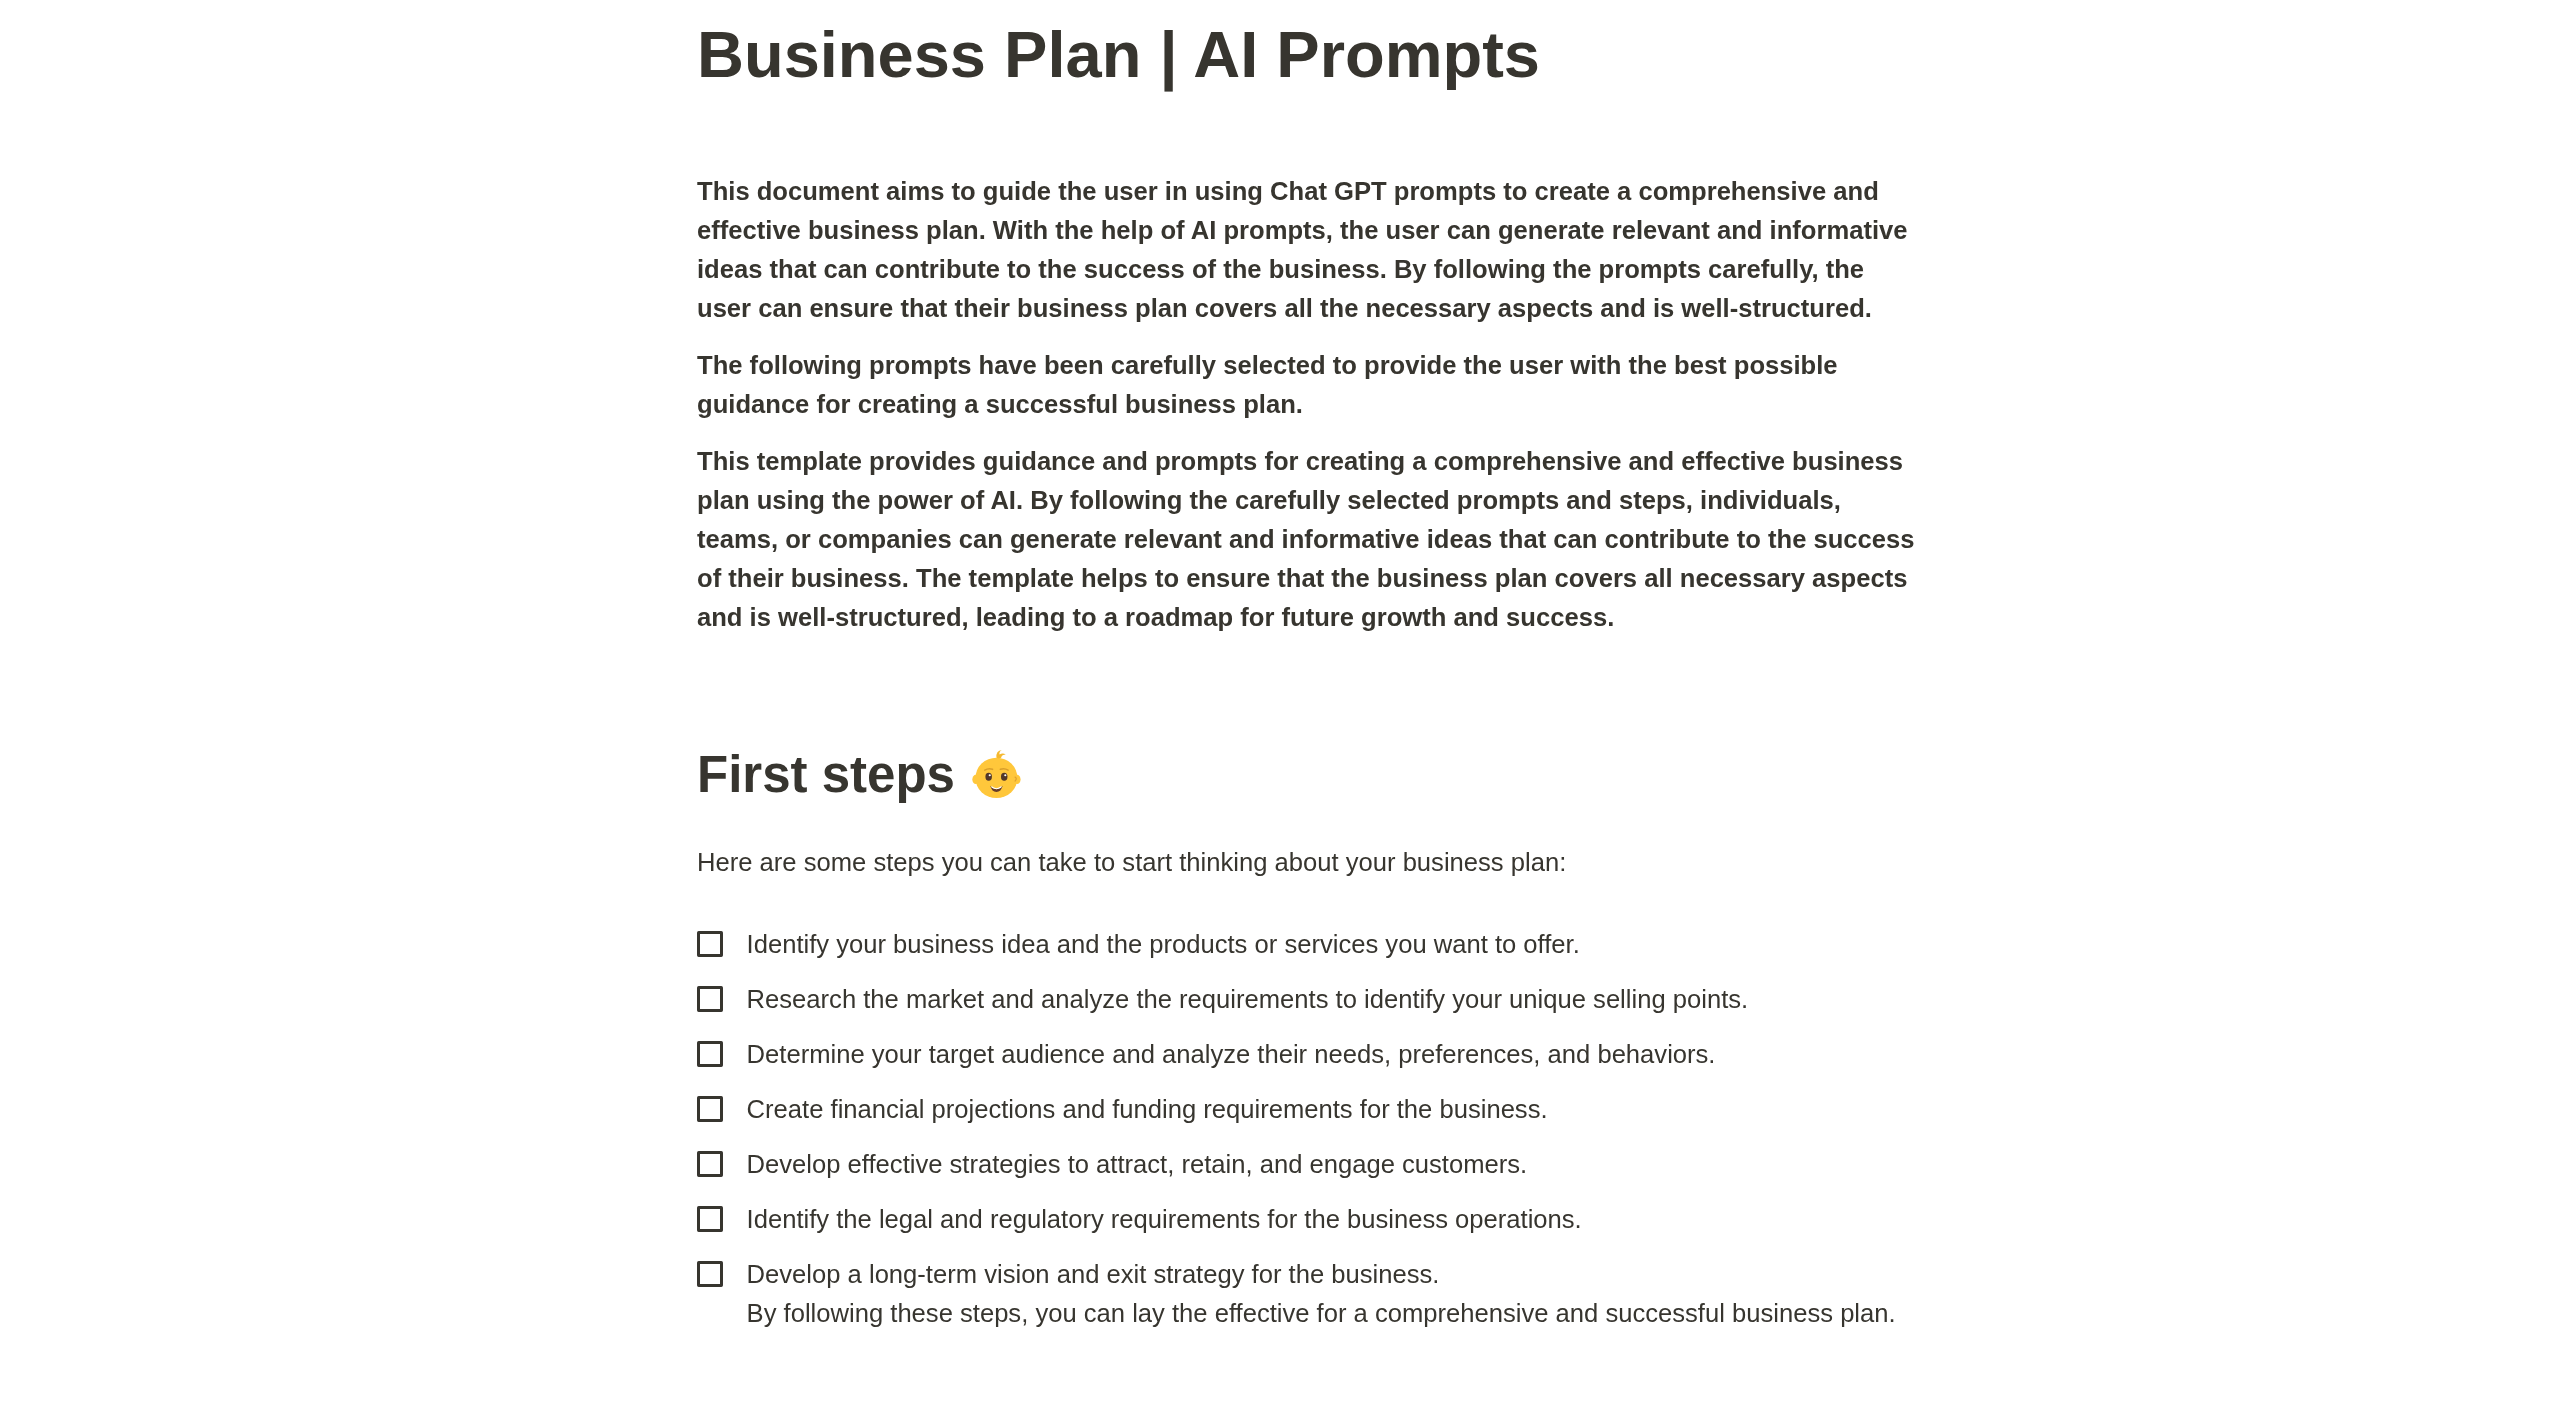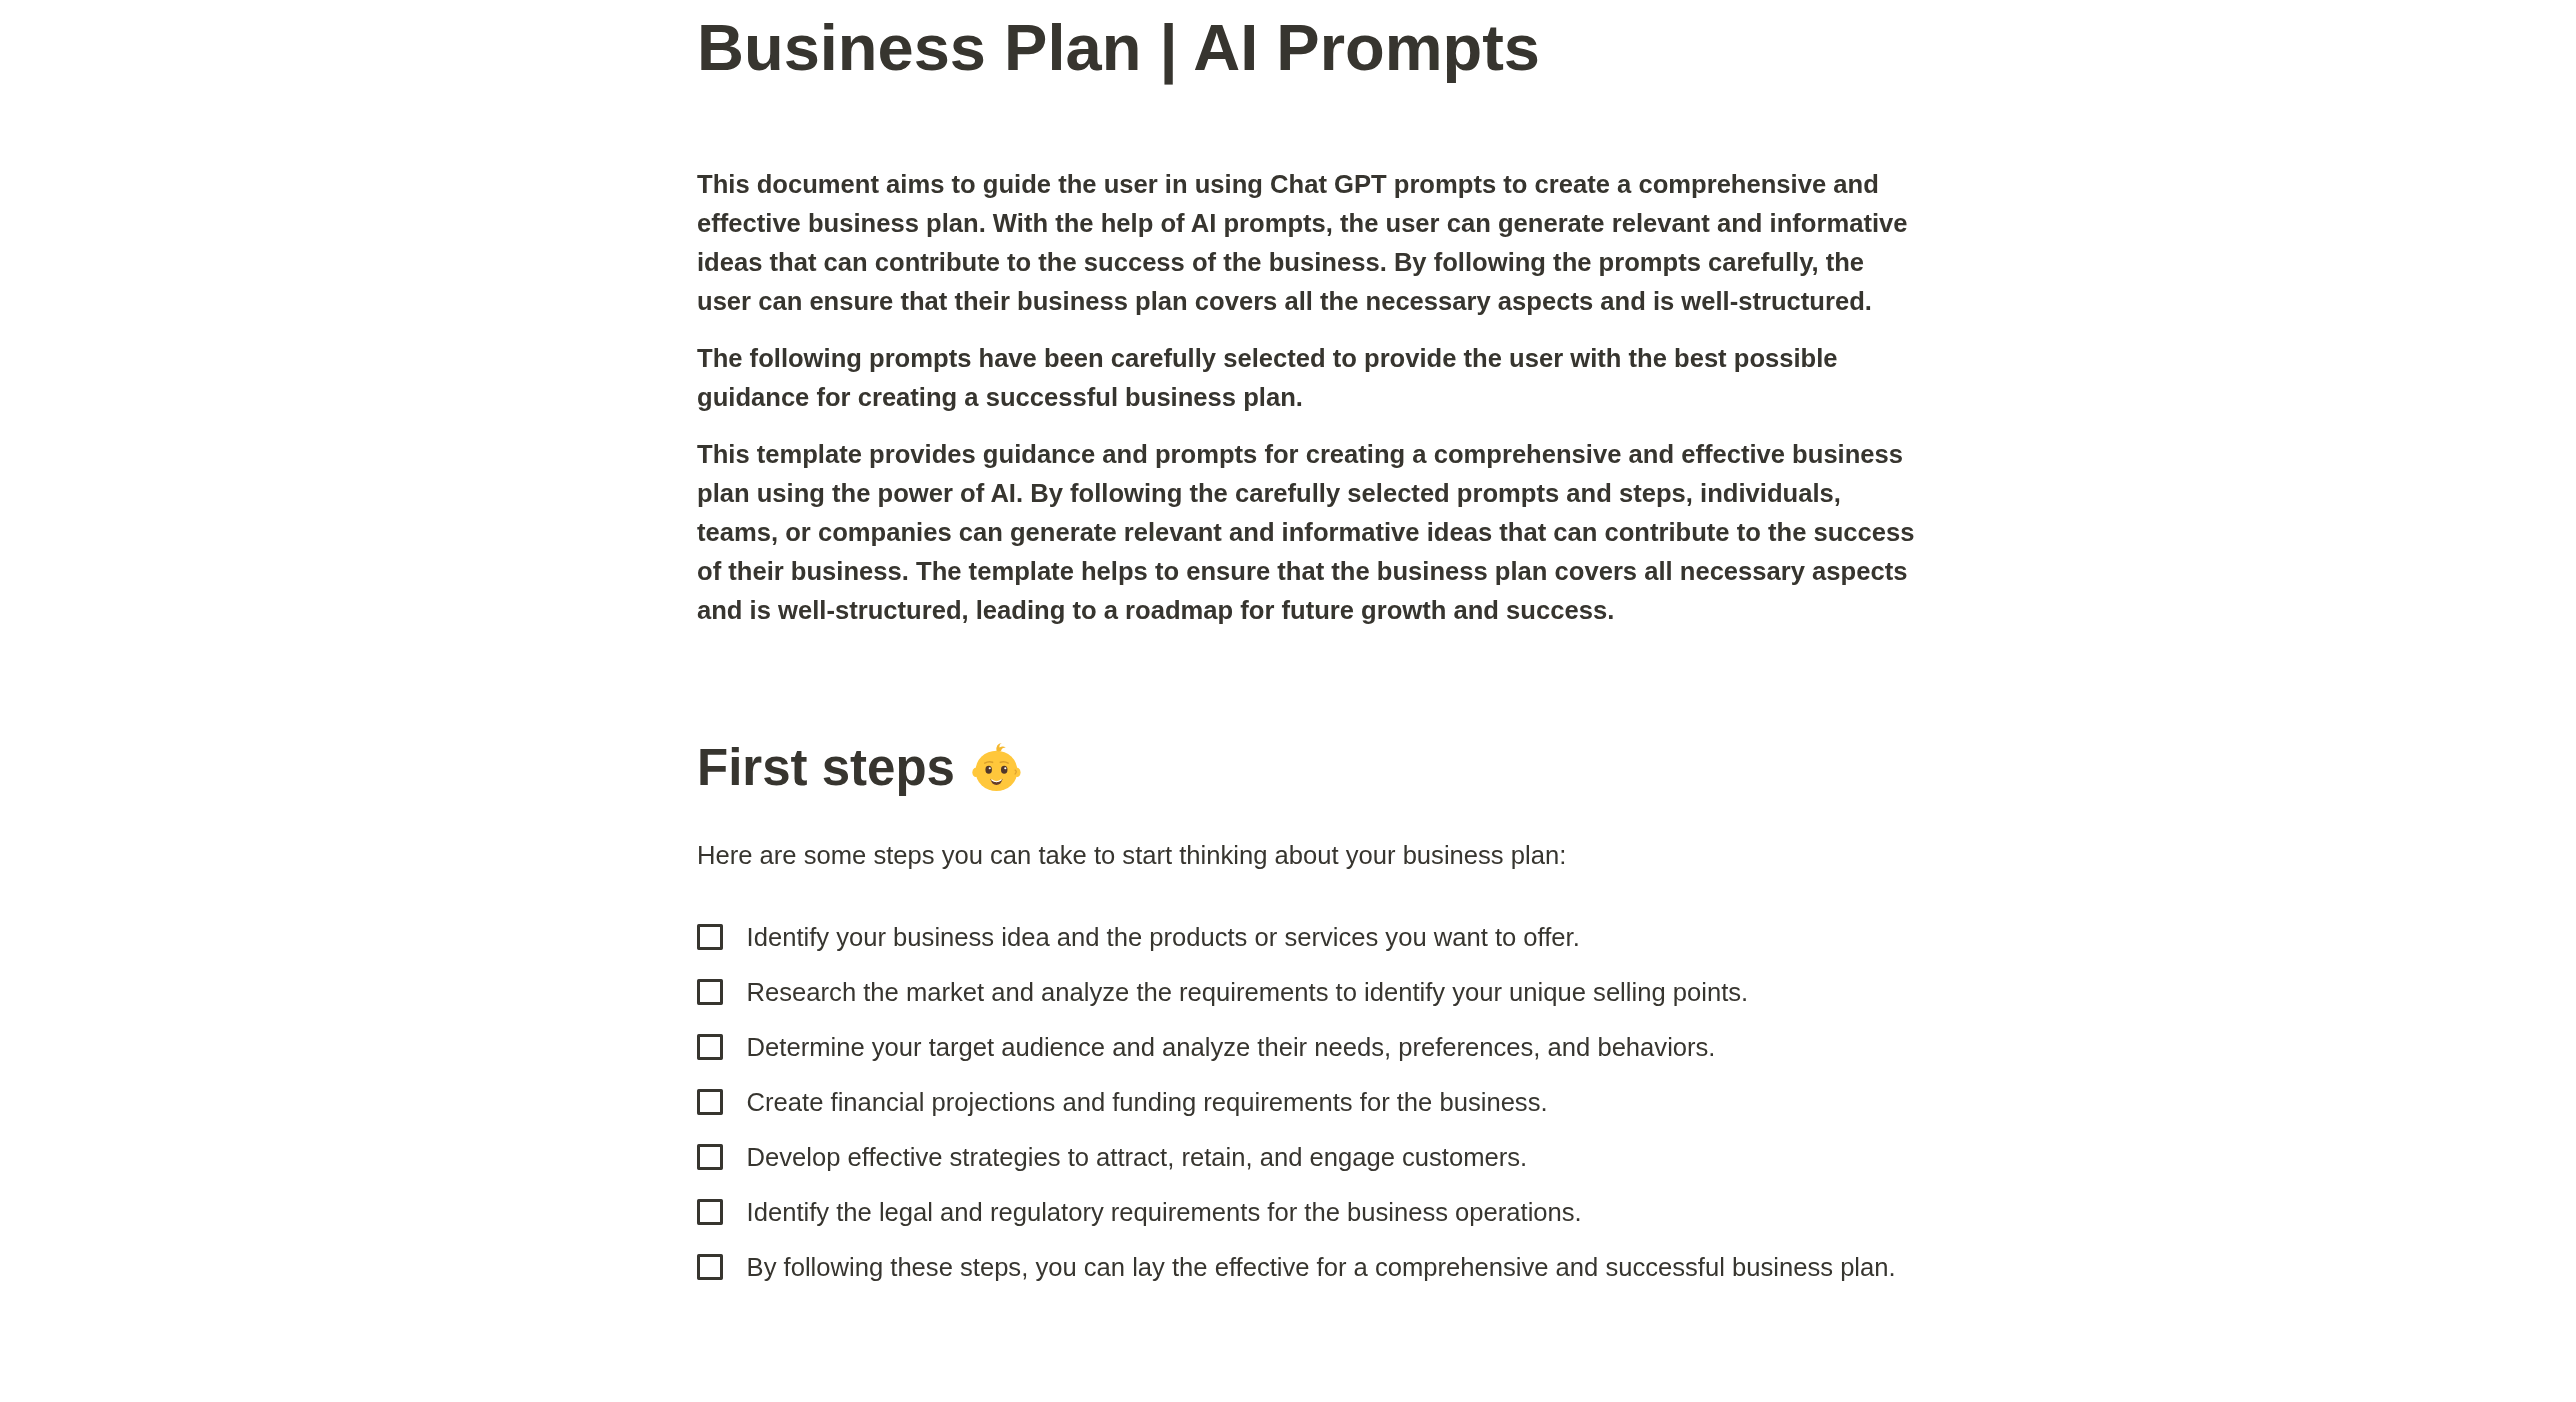--- a/index.html
+++ b/index.html
@@ -8,21 +8,21 @@
     width: 2576px;
     height: 1402px;
     background: #ffffff;
     overflow: hidden;
     font-family: "Liberation Sans", "DejaVu Sans", sans-serif;
     color: #37352f;
   }
   .content {
     position: absolute;
     left: 697px;
-    top: 0;
+    top: 7px;
     width: 1223px;
   }
   h1.page-title {
     font-size: 65px;
     line-height: 78px;
     font-weight: 700;
     margin: 0 0 78px 0;
     padding-top: 8.5px;
     letter-spacing: 0;
   }
@@ -146,20 +146,21 @@
       </div>
 
       <div class="todo">
         <span class="checkbox" role="checkbox" aria-checked="false"></span>
         <div class="todo-text">Identify the legal and regulatory requirements for the business operations.</div>
       </div>
 
       <div class="todo">
         <span class="checkbox" role="checkbox" aria-checked="false"></span>
         <div class="todo-text">
+          <div>Develop a long-term vision and exit strategy for the business.</div>
           <div>By following these steps, you can lay the effective for a comprehensive and successful business plan.</div>
         </div>
       </div>
 
     </div>
 
   </main>
 </div>
 
 

